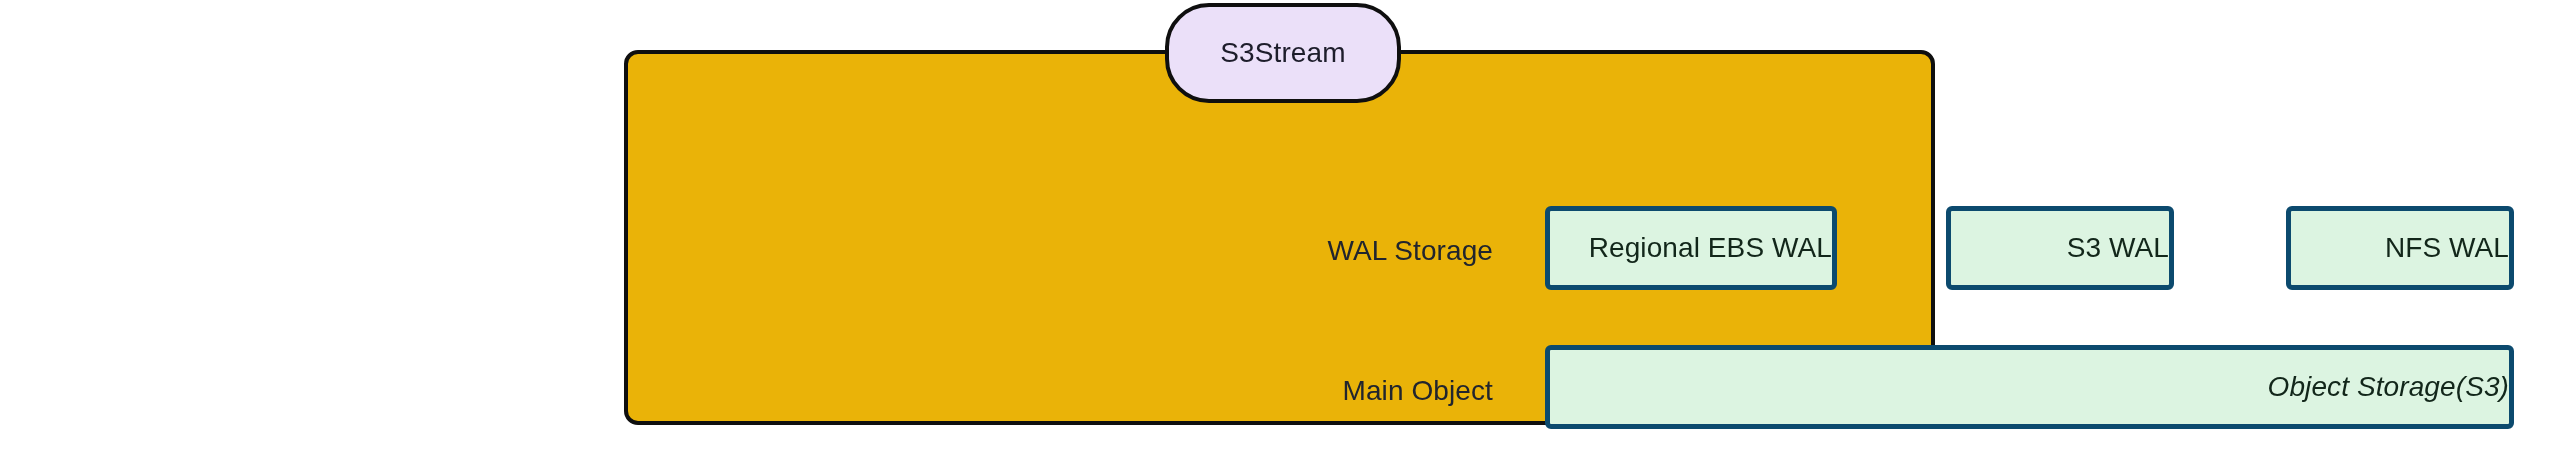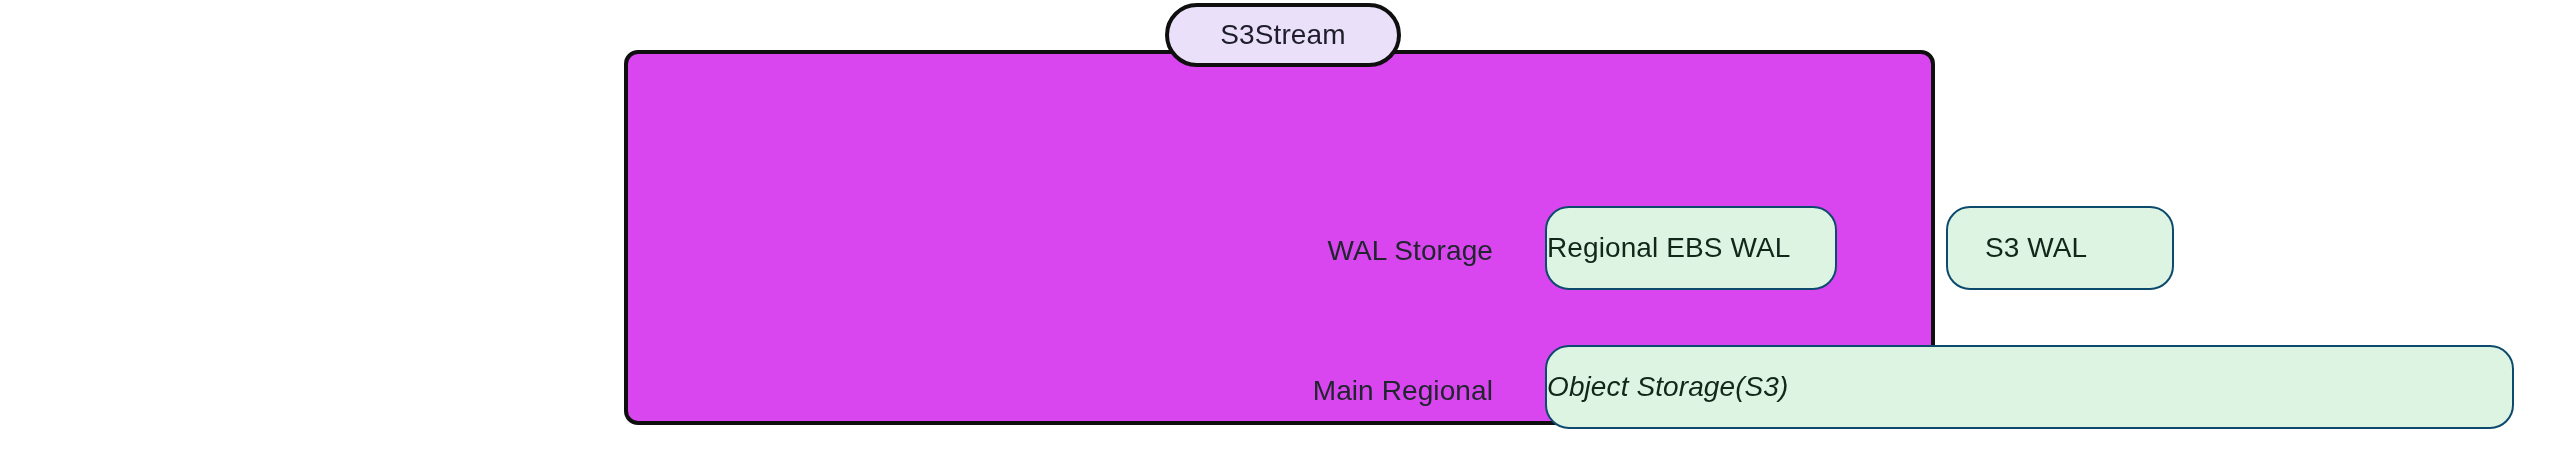--- a/index.html
+++ b/index.html
@@ -25,32 +25,32 @@
   }
 
   
   .group-box {
     position: absolute;
     left: 624px;
     top: 50px;
     width: 1311px;
     height: 375px;
     box-sizing: border-box;
-    background: #d946ef;
+    background: #eab308;
     border: 4px solid #0f0f0f;
     border-radius: 14px;
   }
 
   
   .group-title {
     position: absolute;
     left: 1165px;
     top: 3px;
     width: 236px;
-    height: 64px;
+    height: 100px;
     box-sizing: border-box;
     background: #ebe0f9;
     border: 4px solid #0f0f0f;
     border-radius: 44px;
     display: flex;
     align-items: center;
     justify-content: center;
     z-index: 5;
   }
   .group-title-label {
@@ -70,25 +70,25 @@
     letter-spacing: 0.1px;
   }
   .row-label.wal  { left: 565px; top: 181px; width: 300px; }
   .row-label.main { left: 565px; top: 321px; width: 300px; }
 
   
   .node {
     position: absolute;
     box-sizing: border-box;
     background: #dcf4e1;
-    border: 2px solid #0c4a6e;
-    border-radius: 24px;
+    border: 5px solid #0c4a6e;
+    border-radius: 6px;
     display: flex;
     align-items: center;
-    justify-content: flex-start;
+    justify-content: flex-end;
   }
   .node-label {
     font-size: 28px;
     color: #12261a;
     white-space: nowrap;
     letter-spacing: 0.1px;
   }
 
   .node.ebs-wal { left: 917px;  top: 152px; width: 292px; height: 84px; }
   .node.s3-wal  { left: 1318px; top: 152px; width: 228px; height: 84px; padding-left: 37px; }
@@ -97,30 +97,33 @@
 </style>
 </head>
 <body>
 
 <div id="canvas">
 
   <div class="group-box">
 
     <div class="row-label wal">WAL Storage</div>
 
-    <div class="row-label main">Main Regional</div>
+    <div class="row-label main">Main Object</div>
 
     <div class="node ebs-wal">
       <span class="node-label">Regional EBS WAL</span>
     </div>
 
     <div class="node s3-wal">
       <span class="node-label">S3 WAL</span>
     </div>
 
+    <div class="node nfs-wal">
+      <span class="node-label">NFS WAL</span>
+    </div>
 
     <div class="node object-storage">
       <span class="node-label">Object Storage(S3)</span>
     </div>
 
   </div>
 
   <div class="group-title">
     <span class="group-title-label">S3Stream</span>
   </div>

